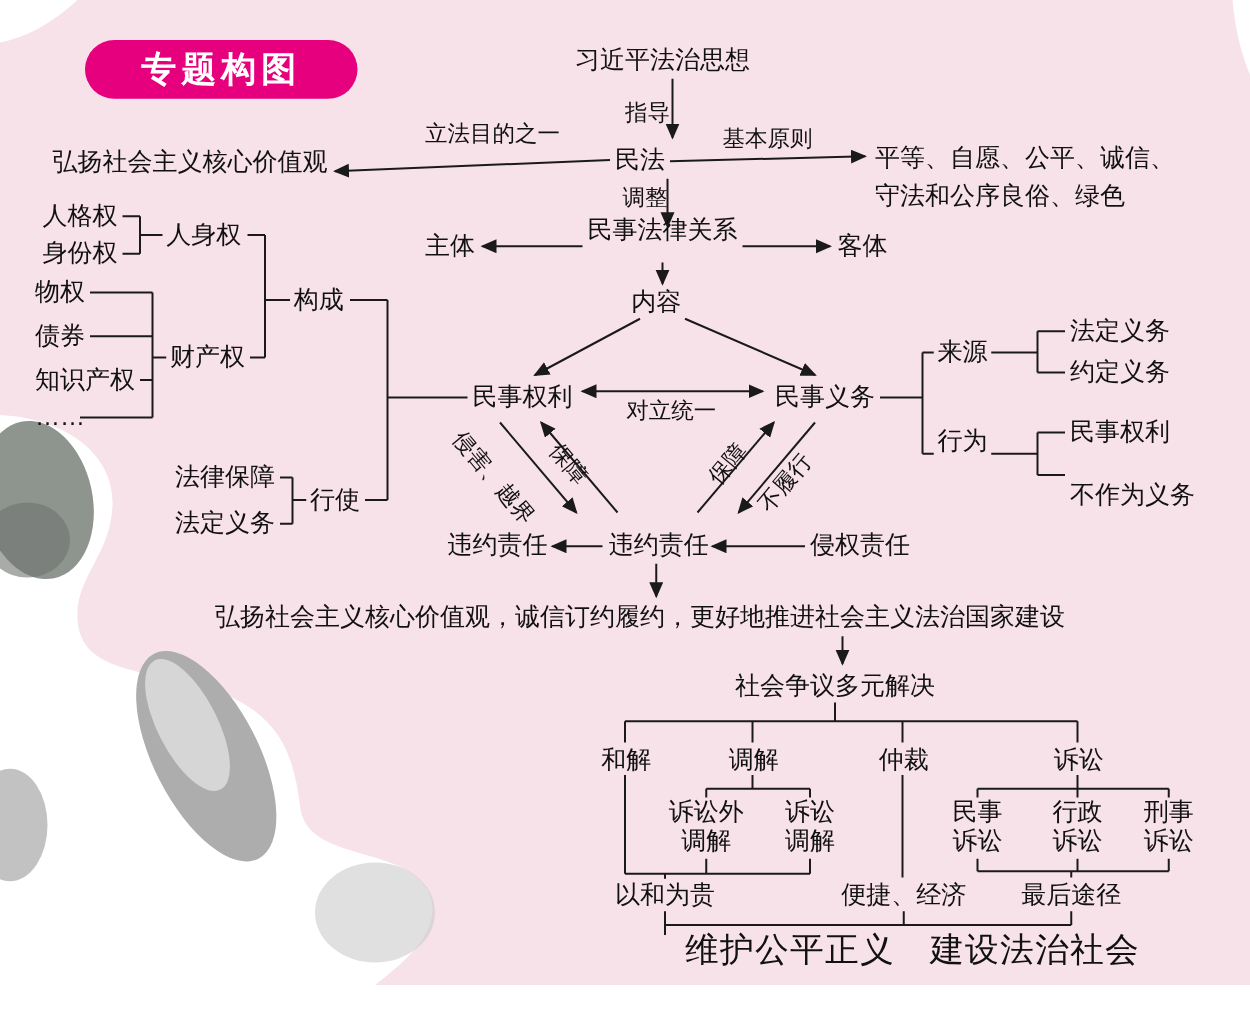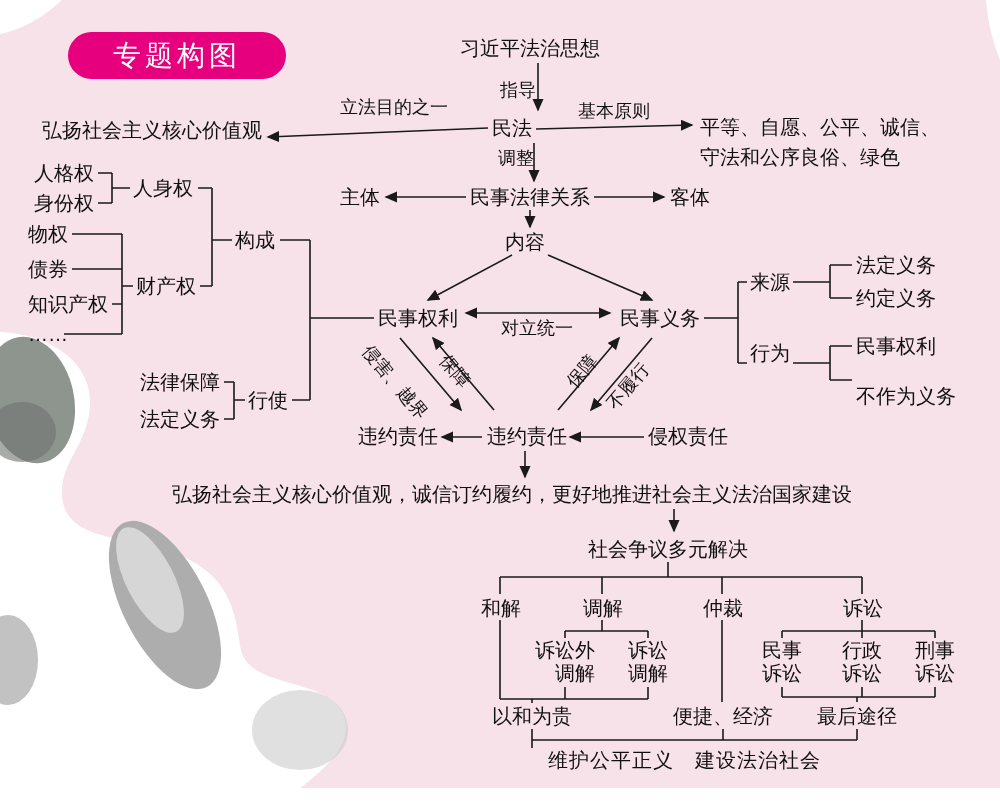--- a/index.html
+++ b/index.html
@@ -3,27 +3,27 @@
 <meta charset="utf-8">
 <style>
   *{margin:0;padding:0;box-sizing:border-box}
   html,body{width:1000px;height:809px}
   body{position:relative;background:#ffffff;font-family:"Liberation Sans","DejaVu Sans",sans-serif;overflow:hidden}
   #canvas{position:absolute;left:0;top:0;width:1000px;height:790px;background:#f8e2ea}
   svg.layer{position:absolute;left:0;top:0;z-index:2}
   svg.decor{z-index:1}
   .lbl{position:absolute;color:#111;font-size:20px;line-height:24px;white-space:nowrap;z-index:3}
   .rel{font-size:18px;line-height:20px}
-  .ml{white-space:pre-line;text-align:right;line-height:23px}
+  .ml{white-space:pre-line;text-align:center;line-height:23px}
   .mlL{white-space:pre-line;text-align:left;line-height:30px}
   .rot50{transform:rotate(50deg)}
   .rotm50{transform:rotate(-50deg)}
-  .big{font-size:20px;letter-spacing:1px}
+  .big{font-size:27px;letter-spacing:1px}
   #badge{position:absolute;left:68px;top:32px;width:218px;height:47px;background:#e6007e;border-radius:24px;display:flex;align-items:center;justify-content:center;z-index:3}
-  #badge span{color:#fff;font-size:28px;font-weight:normal;letter-spacing:4px}
+  #badge span{color:#fff;font-size:28px;font-weight:bold;letter-spacing:4px}
 </style>
 </head>
 <body>
 
 <div id="canvas"></div>
 
 <svg class="layer decor" width="1000" height="809" viewBox="0 0 1000 809">
   <path d="M0,332 C55,335 92,365 90,405 C88,445 60,462 62,495 C64,540 120,535 170,552 C225,570 235,605 240,645 C245,690 320,675 342,712 C356,740 330,765 300,788 L1000,788 L1000,809 L0,809 Z" fill="#ffffff"></path>
   <path d="M0,0 L62,0 C40,20 20,30 0,34 Z" fill="#ffffff"></path>
   <path d="M986,0 L1000,0 L1000,60 C992,40 988,22 986,0 Z" fill="#ffffff"></path>
@@ -90,21 +90,21 @@
 
 <div class="lbl" style="left:460px;top:36px">习近平法治思想</div>
 <div class="lbl rel" style="left:500px;top:80px">指导</div>
 <div class="lbl" style="left:492px;top:116px">民法</div>
 <div class="lbl rel" style="left:340px;top:97px">立法目的之一</div>
 <div class="lbl" style="left:42px;top:118px">弘扬社会主义核心价值观</div>
 <div class="lbl rel" style="left:578px;top:101px">基本原则</div>
 <div class="lbl mlL" style="left:700px;top:112px">平等、自愿、公平、诚信、
 守法和公序良俗、绿色</div>
 <div class="lbl rel" style="left:498px;top:148px">调整</div>
-<div class="lbl" style="left:470px;top:185px">民事法律关系</div>
+<div class="lbl" style="left:470px;top:172px">民事法律关系</div>
 <div class="lbl" style="left:340px;top:185px">主体</div>
 <div class="lbl" style="left:670px;top:185px">客体</div>
 <div class="lbl" style="left:505px;top:230px">内容</div>
 
 <div class="lbl" style="left:34px;top:161px">人格权</div>
 <div class="lbl" style="left:34px;top:191px">身份权</div>
 <div class="lbl" style="left:133px;top:176px">人身权</div>
 <div class="lbl" style="left:28px;top:222px">物权</div>
 <div class="lbl" style="left:28px;top:257px">债券</div>
 <div class="lbl" style="left:28px;top:292px">知识产权</div>

